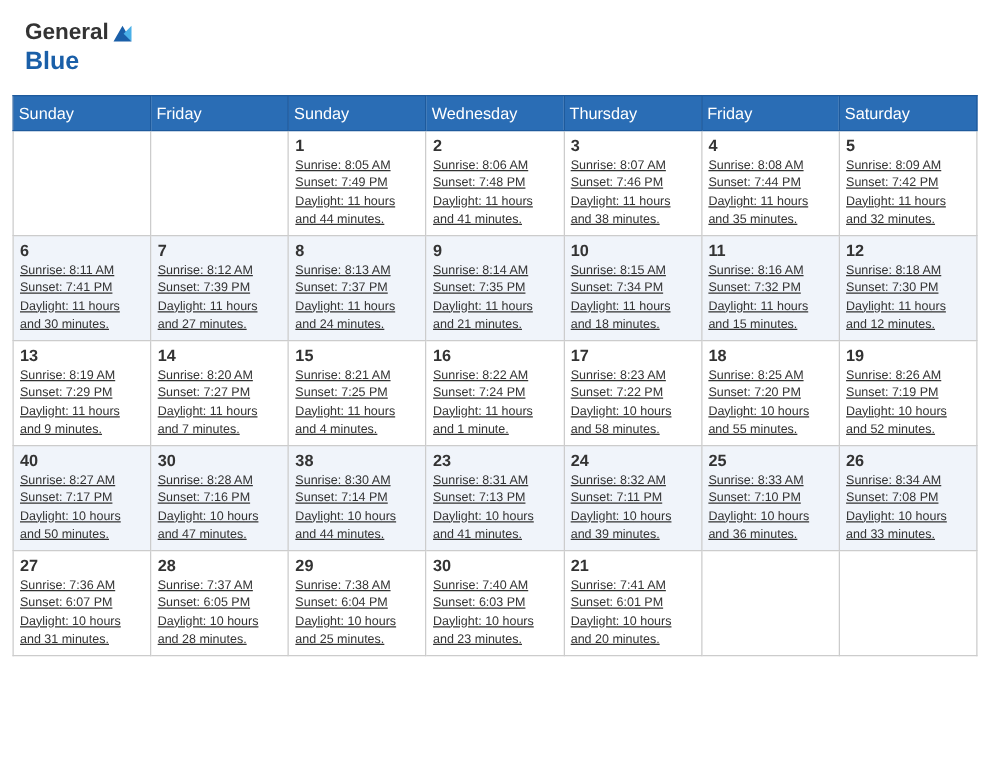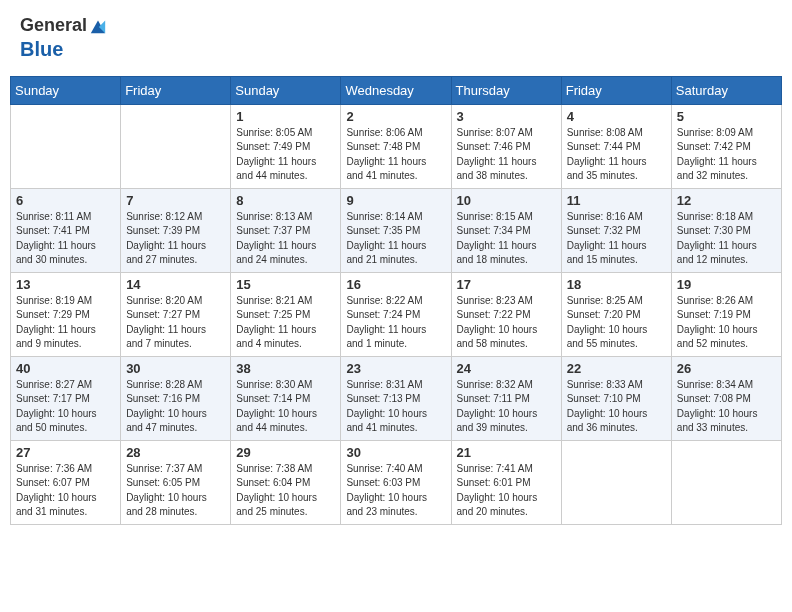--- a/index.html
+++ b/index.html
@@ -68,20 +68,21 @@
     .day-number {
       font-size: 13px;
       font-weight: bold;
       display: block;
       margin-bottom: 2px;
     }
     .day-info {
       font-size: 10px;
       line-height: 1.45;
       color: #333;
+      text-decoration: underline;
     }
     .empty-cell {
       background: #fff !important;
     }
   </style>
 </head>
 <body>
 
 <div class="header">
   <div class="logo">
@@ -214,21 +215,21 @@
         </td>
         <td>
           <span class="day-number">23</span>
           <div class="day-info">Sunrise: 8:31 AM<br>Sunset: 7:13 PM<br>Daylight: 10 hours and 41 minutes.</div>
         </td>
         <td>
           <span class="day-number">24</span>
           <div class="day-info">Sunrise: 8:32 AM<br>Sunset: 7:11 PM<br>Daylight: 10 hours and 39 minutes.</div>
         </td>
         <td>
-          <span class="day-number">22</span>
+          <span class="day-number">25</span>
           <div class="day-info">Sunrise: 8:33 AM<br>Sunset: 7:10 PM<br>Daylight: 10 hours and 36 minutes.</div>
         </td>
         <td>
           <span class="day-number">26</span>
           <div class="day-info">Sunrise: 8:34 AM<br>Sunset: 7:08 PM<br>Daylight: 10 hours and 33 minutes.</div>
         </td>
       </tr>
       <tr>
         <td>
           <span class="day-number">27</span>

